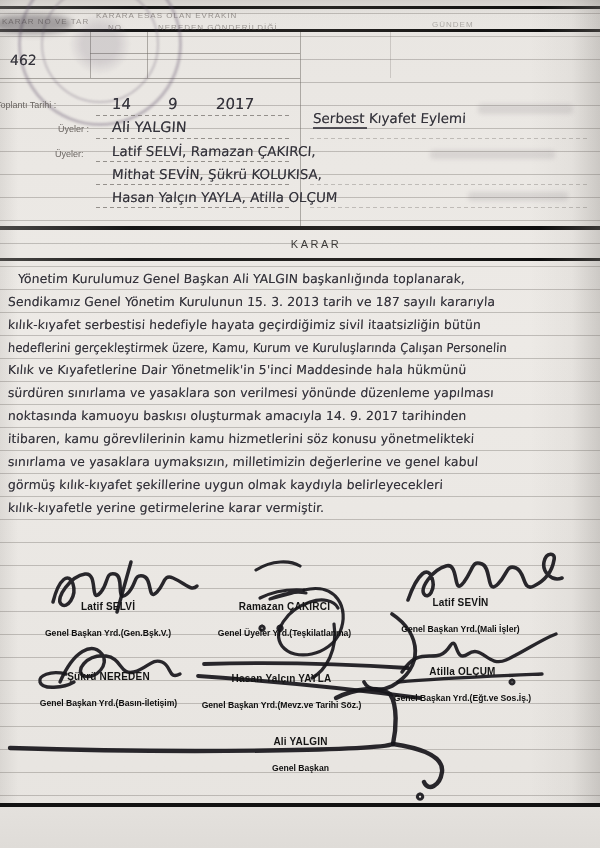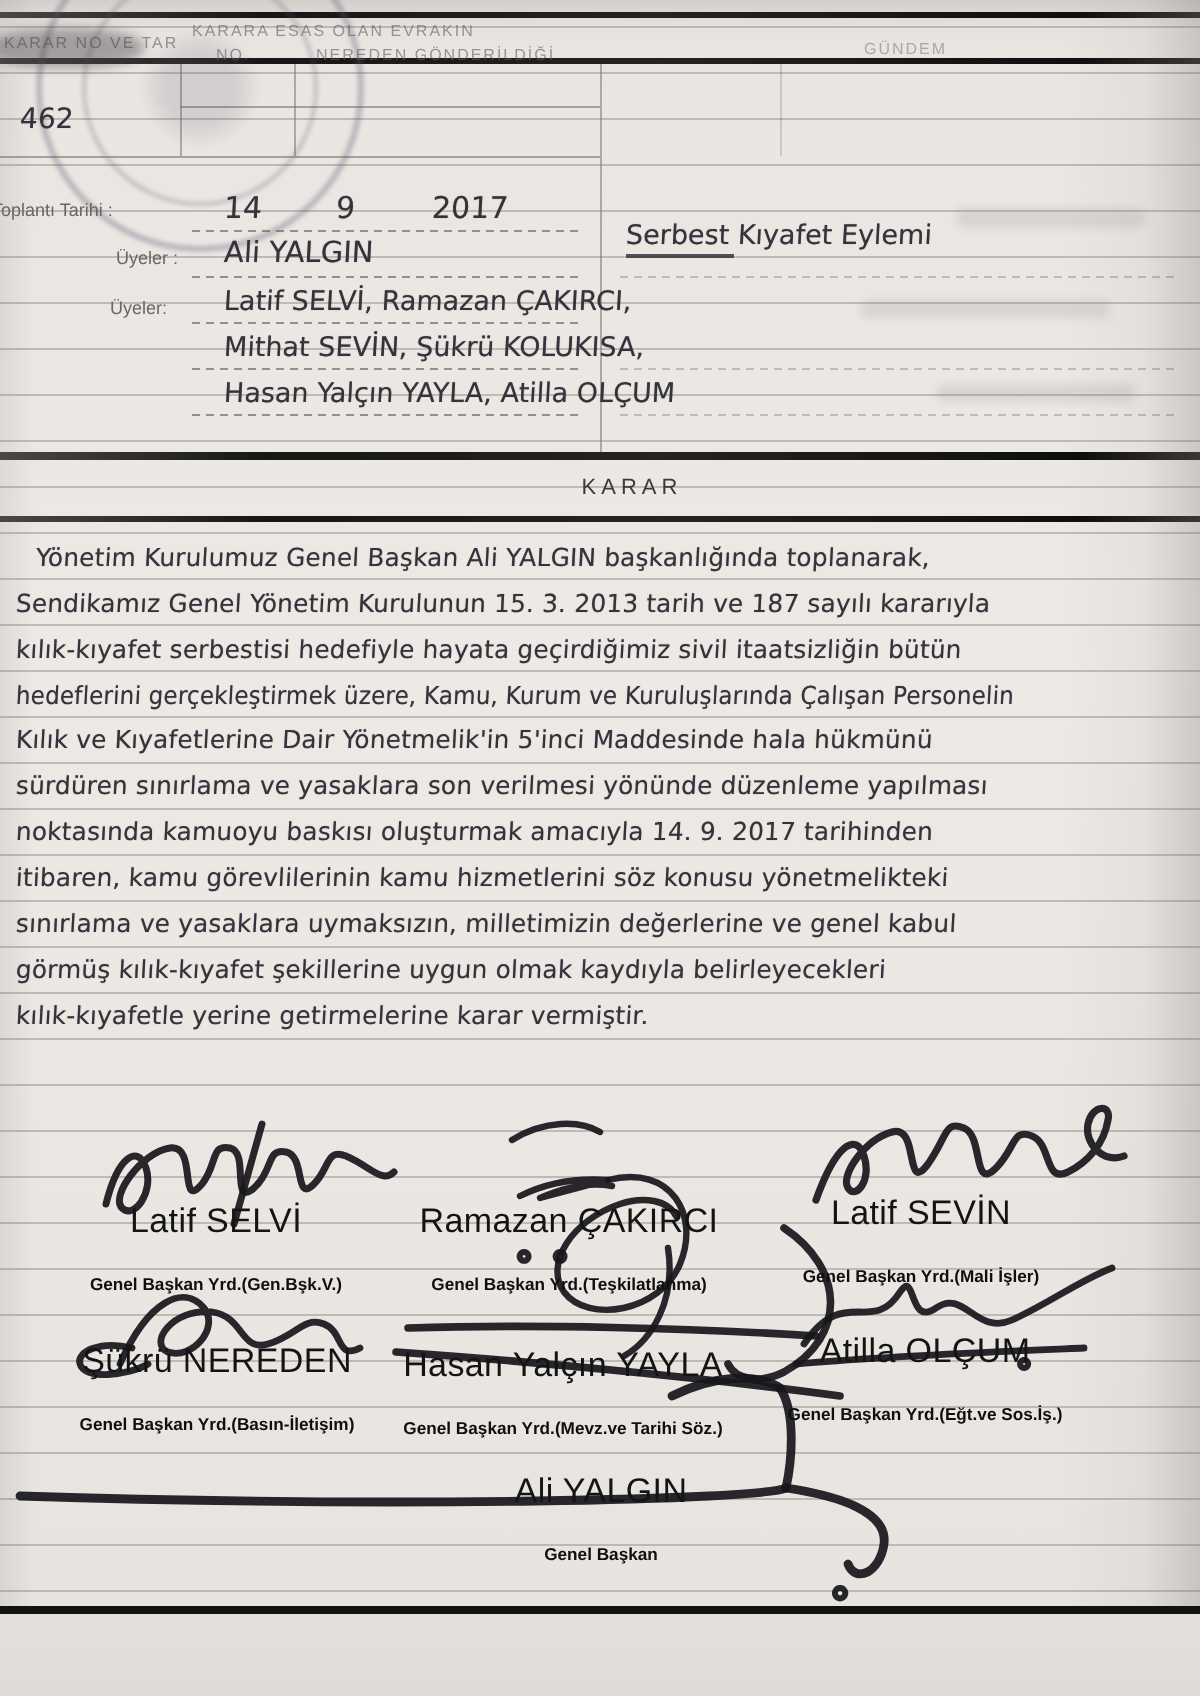--- a/index.html
+++ b/index.html
@@ -28,21 +28,21 @@
     white-space:nowrap; text-shadow:0 0 0.5px rgba(52,51,59,0.55);
     transform:skewX(-3deg);
   }
   .body-line{ font-size:12.4px; letter-spacing:0.1px; left:8px; transform-origin:left center; transform:skewX(-3deg);}
   .fline{position:absolute;height:1px;opacity:.75;
     background:repeating-linear-gradient(90deg, rgba(90,85,80,.8) 0 4px, rgba(0,0,0,0) 4px 7px);}
   .fline.faint{opacity:.38;}
   .karar-head{position:absolute; left:16px; width:600px; text-align:center; color:#3d3b39;
     font-size:11px; letter-spacing:2.5px;}
   .sig{position:absolute; text-align:center;}
-  .sig-name{font-weight:normal; font-size:17px; color:#141414; letter-spacing:.2px;}
+  .sig-name{font-weight:bold; font-size:10px; color:#141414; letter-spacing:.2px;}
   .sig-title{font-weight:bold; font-size:8.6px; color:#0f0f0f; margin-top:16px; white-space:nowrap;}
   .sigsvg{position:absolute; overflow:visible;}
   .sigsvg path{fill:none; stroke:#17161b; stroke-linecap:round; stroke-linejoin:round; opacity:.92;}
   .stamp{position:absolute; left:18px; top:-38px; width:158px; height:158px; border-radius:50%;
     border:3px solid rgba(96,82,108,0.34); filter:blur(1.1px);}
   .stamp::before{content:""; position:absolute; inset:20px; border-radius:50%;
     border:2px solid rgba(96,82,108,0.28);}
   .stamp::after{content:""; position:absolute; inset:48px; border-radius:50%;
     background:radial-gradient(circle, rgba(96,82,108,0.16) 0 40%, rgba(0,0,0,0) 70%);}
   .smudge{position:absolute; filter:blur(3px); border-radius:45%;}
@@ -153,21 +153,21 @@
     <path stroke-width="4.4" d="M393 58 C420 62 444 70 442 86 C440 100 428 106 424 96"></path>
     <path stroke-width="3" d="M420 108 a2.6 2.6 0 1 0 .1 0"></path>
   </svg>
 
   <div class="sig" style="left:18px;top:601px;width:180px">
     <div class="sig-name">Latif SELVİ</div>
     <div class="sig-title">Genel Başkan Yrd.(Gen.Bşk.V.)</div>
   </div>
   <div class="sig" style="left:192px;top:601px;width:185px">
     <div class="sig-name">Ramazan ÇAKIRCI</div>
-    <div class="sig-title">Genel Başkan Yrd.(Teşkilatlanma)</div>
+    <div class="sig-title">Genel Üyeler Yrd.(Teşkilatlanma)</div>
   </div>
   <div class="sig" style="left:368px;top:597px;width:185px">
     <div class="sig-name">Latif SEVİN</div>
     <div class="sig-title">Genel Başkan Yrd.(Mali İşler)</div>
   </div>
   <div class="sig" style="left:16px;top:671px;width:185px">
     <div class="sig-name">Şükrü NEREDEN</div>
     <div class="sig-title">Genel Başkan Yrd.(Basın-İletişim)</div>
   </div>
   <div class="sig" style="left:184px;top:673px;width:195px">

